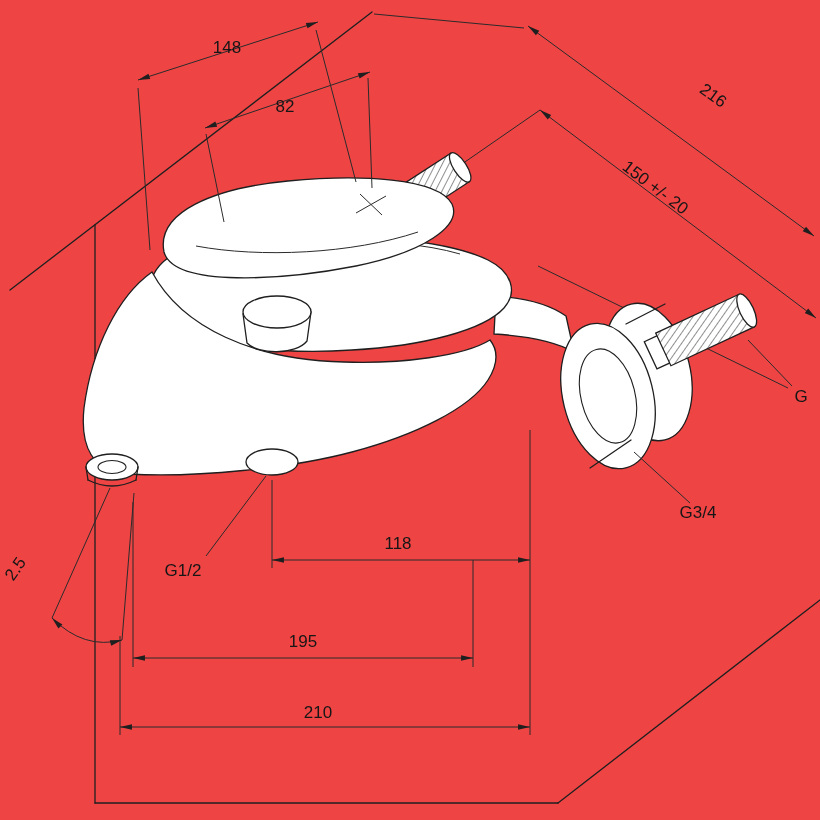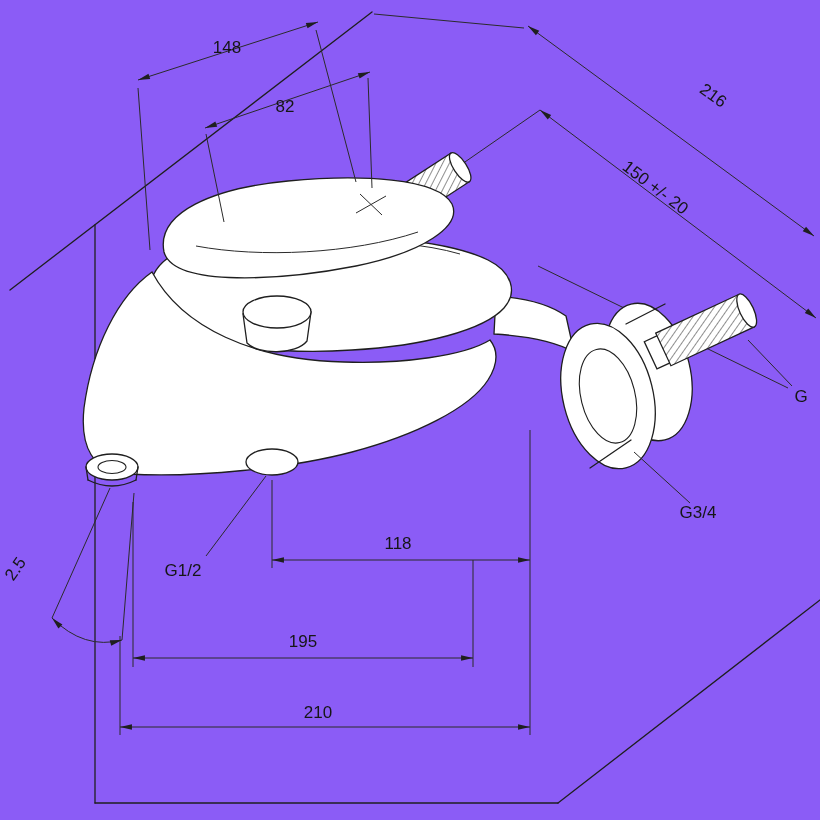--- a/index.html
+++ b/index.html
@@ -1,16 +1,16 @@
 <!DOCTYPE html>
 <html><head>
 <meta charset="utf-8">
 <style>
   html,body{margin:0;padding:0;background:#ffffff;}
-  .stage{position:relative;width:820px;height:820px;background:#8b5cf6;overflow:hidden;}
+  .stage{position:relative;width:820px;height:820px;background:#ef4444;overflow:hidden;}
   svg{position:absolute;top:0;left:0;}
   .ln{stroke:#1f1f1f;stroke-width:1.3;fill:none;stroke-linecap:round;}
   .thin{stroke:#2b2b2b;stroke-width:1;fill:none;}
   .dim{stroke:#2b2b2b;stroke-width:1;fill:none;}
   .wh{fill:#ffffff;stroke:#1f1f1f;stroke-width:1.3;}
   .whl{fill:#ffffff;stroke:#1f1f1f;stroke-width:1.1;}
   .hatchfill{fill:url(#hatch);stroke:#1f1f1f;stroke-width:1.3;}
   text{font-family:"Liberation Sans", sans-serif;font-size:17px;fill:#161616;}
 </style>
 </head>

